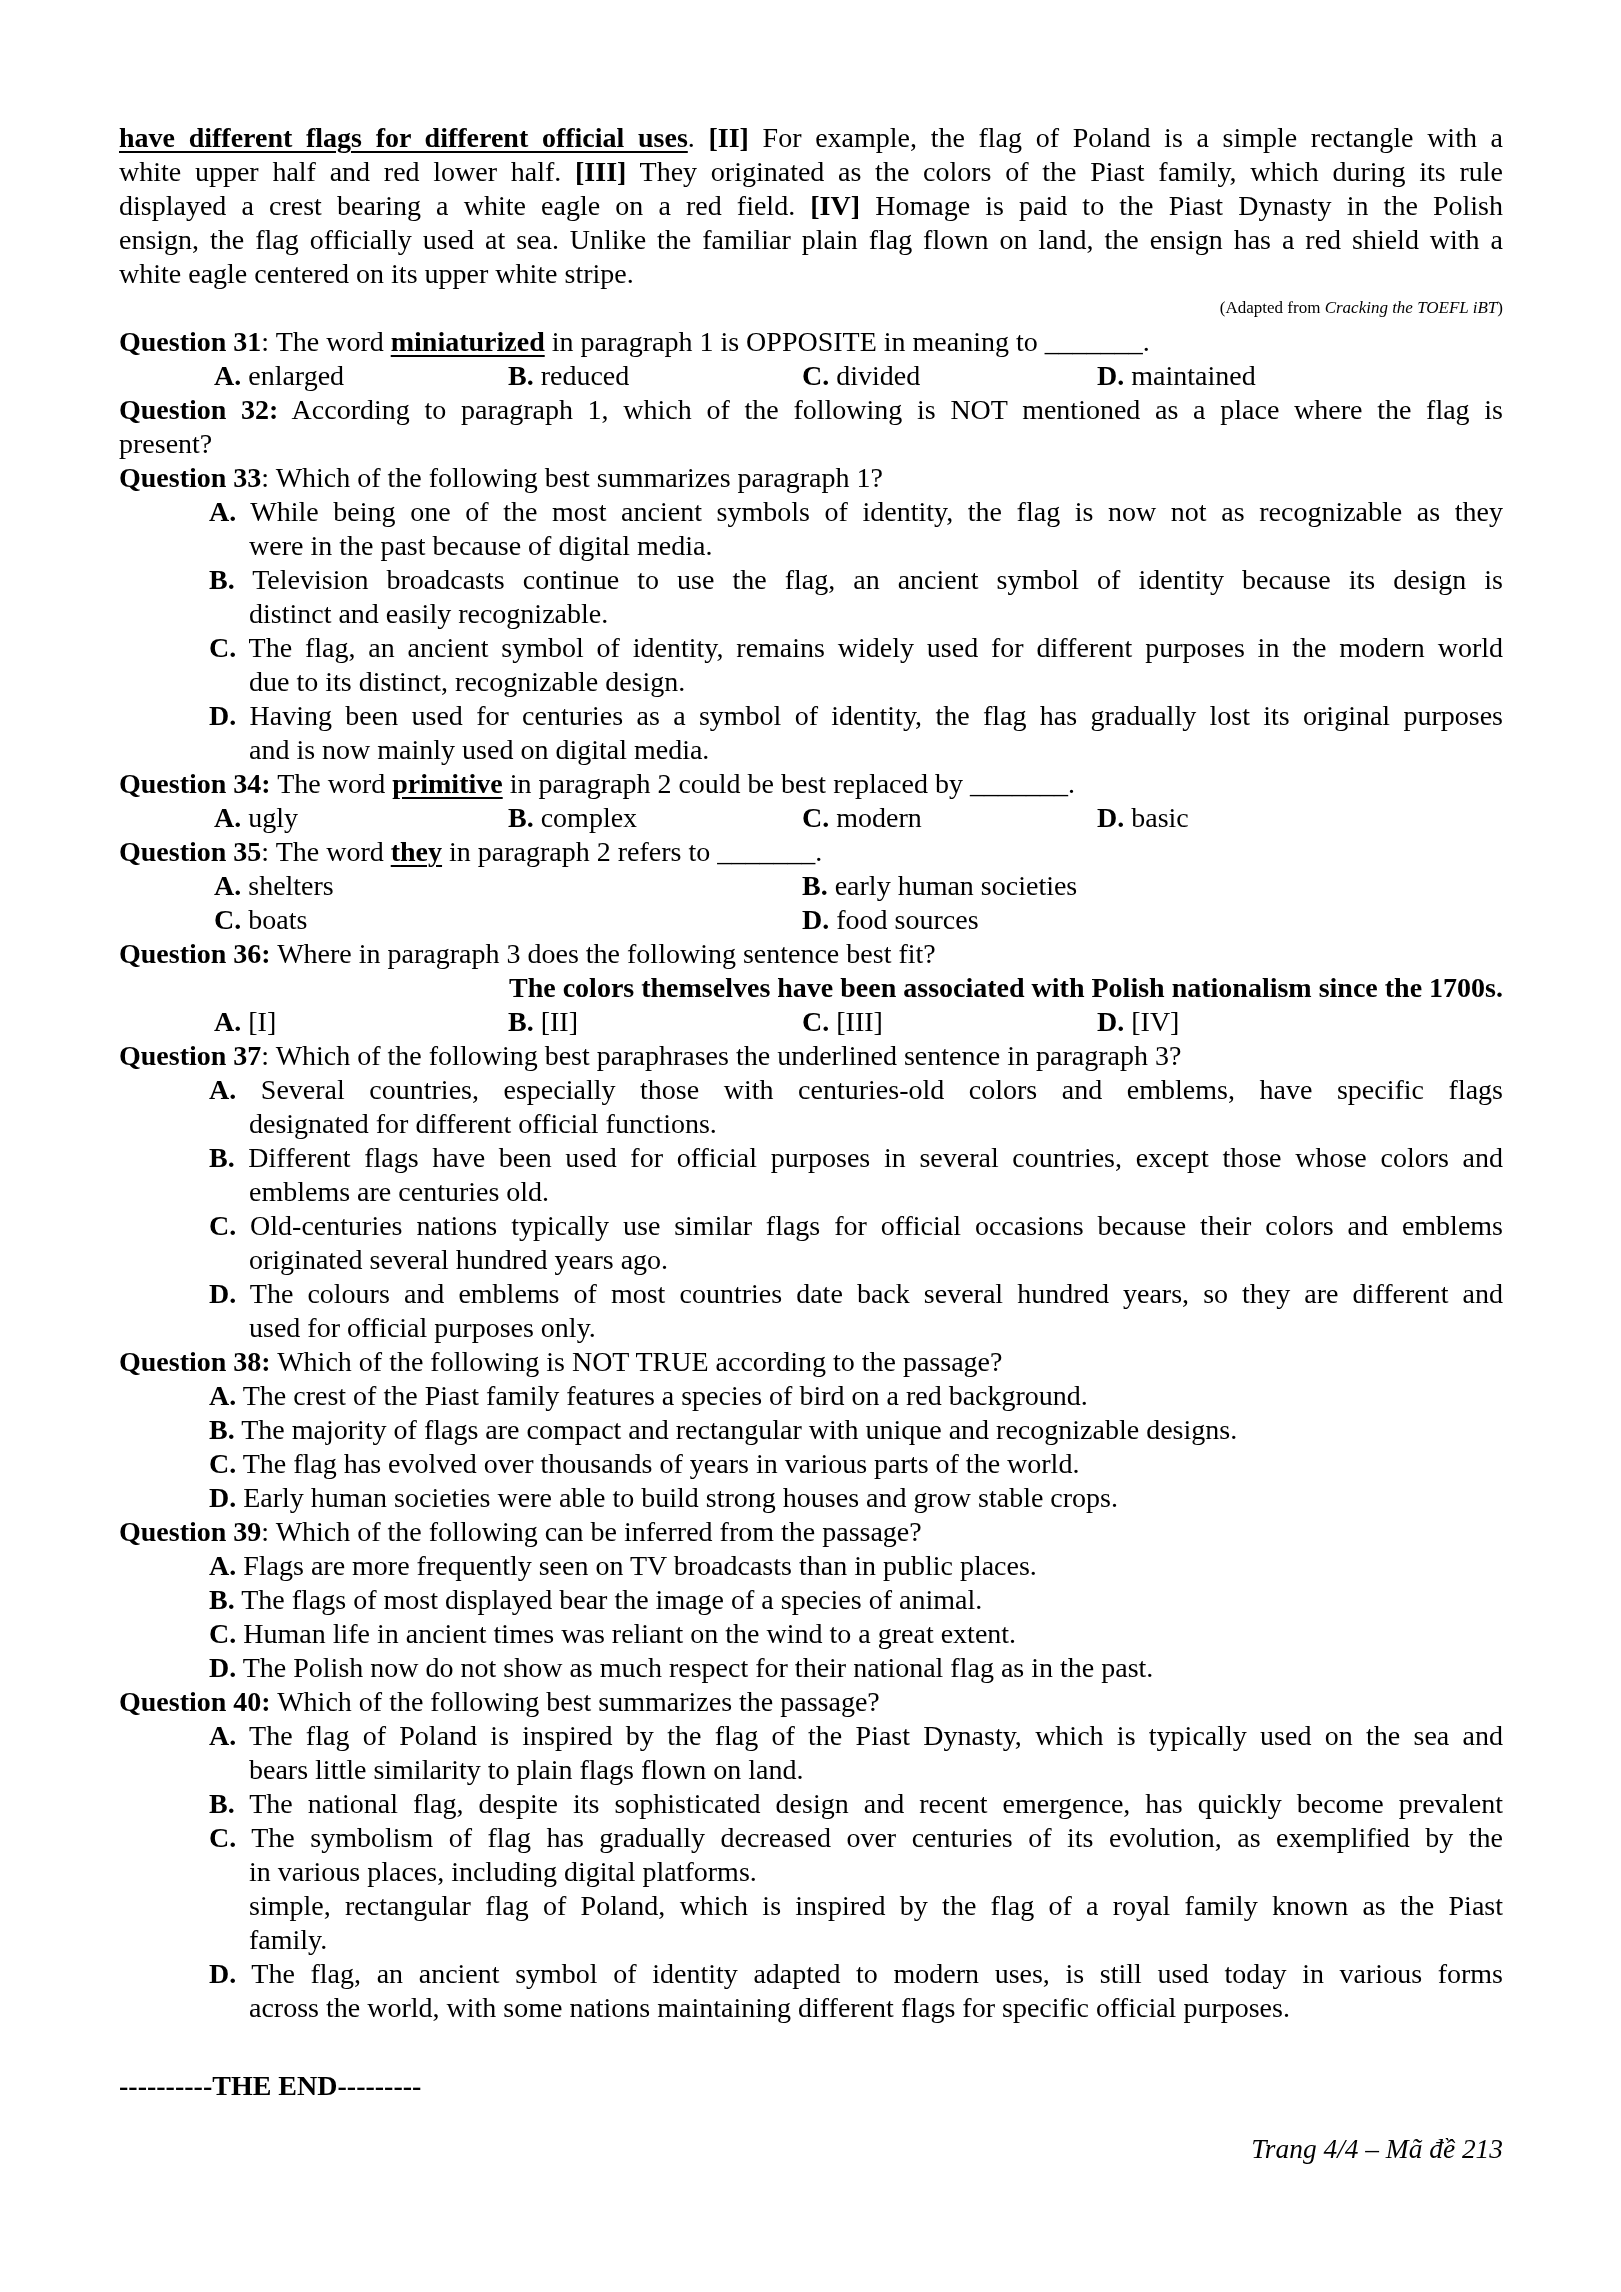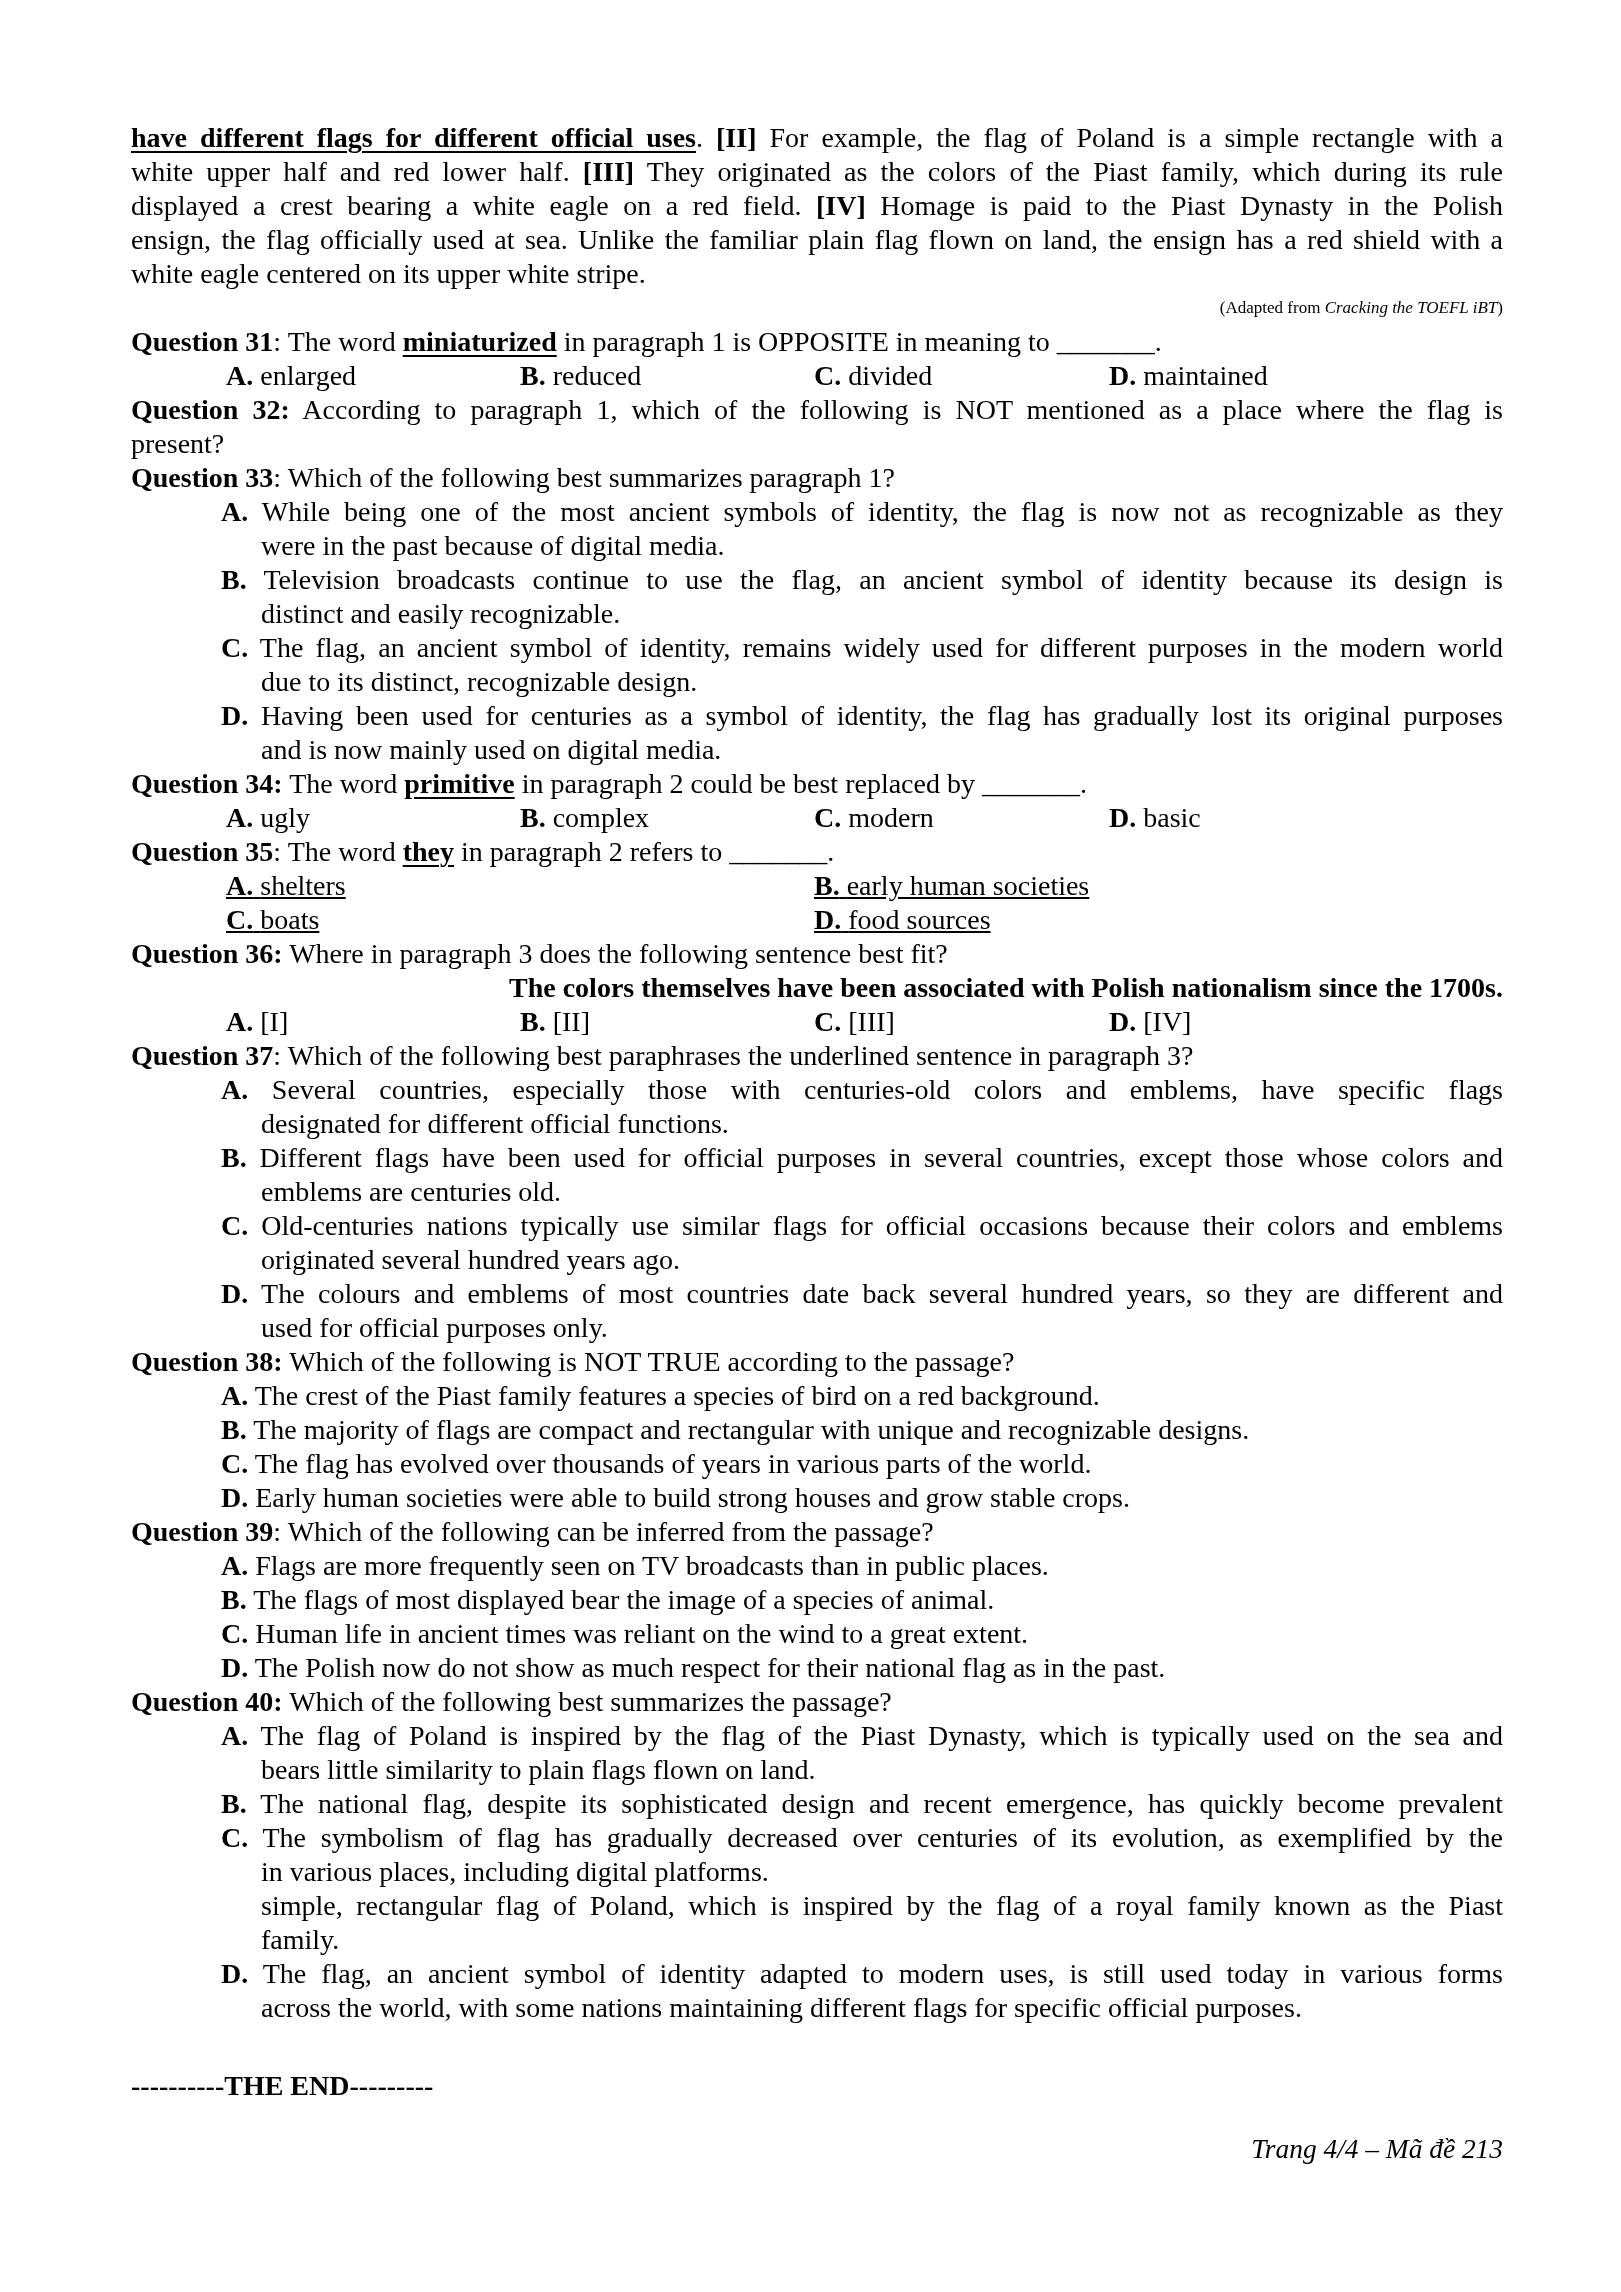--- a/index.html
+++ b/index.html
@@ -6,27 +6,27 @@
   html,body{margin:0;padding:0;}
   body{
     width:1621px;height:2293px;background:#ffffff;color:#000;
     font-family:"Liberation Serif", serif;
     position:relative;overflow:hidden;
   }
   #page{
     position:absolute;left:0;top:0;width:1621px;height:2293px;
     padding:121px 118px 0 119px;box-sizing:border-box;
   }
-  .ln{font-size:28px;line-height:34px;min-height:34px;margin-left:12px;}
+  .ln{font-size:28px;line-height:34px;min-height:34px;}
   .just{text-align:justify;text-align-last:justify;}
   .adapted{text-align:right;font-size:17px;}
   .opt1{padding-left:90px;}
   .optcont{padding-left:130px;}
   .row4{padding-left:95px;display:grid;grid-template-columns:294px 294px 295px 1fr;}
-  .row2{padding-left:95px;display:grid;grid-template-columns:588px 1fr;text-decoration:underline;}
+  .row2{padding-left:95px;display:grid;grid-template-columns:588px 1fr;}
   .centerbold{text-align:right;}
   .theend{text-align:left;margin-top:44px;}
   .footer{text-align:right;margin-top:29px;font-size:27.4px;}
   .b{font-weight:bold;}
   .u{text-decoration:underline;text-decoration-thickness:2px;text-underline-offset:3.9px;}
   .i{font-style:italic;}
 </style>
 </head>
 <body>
 

